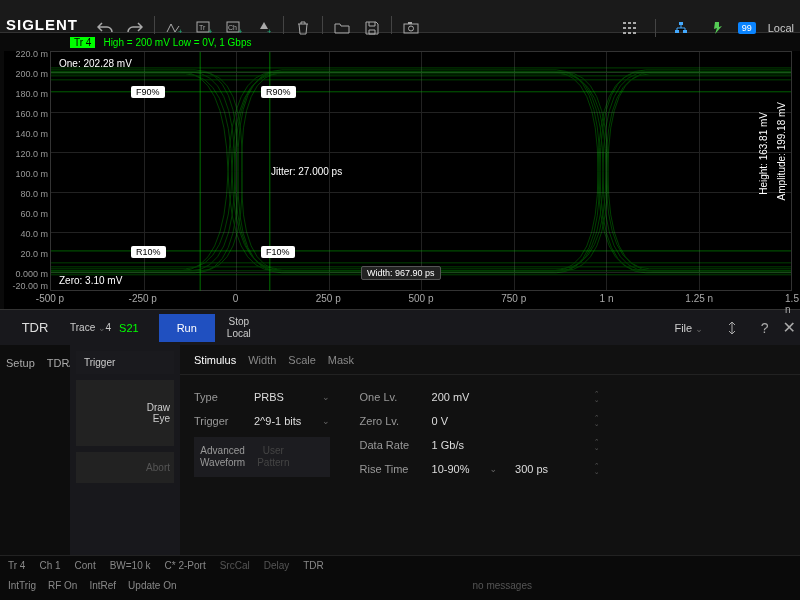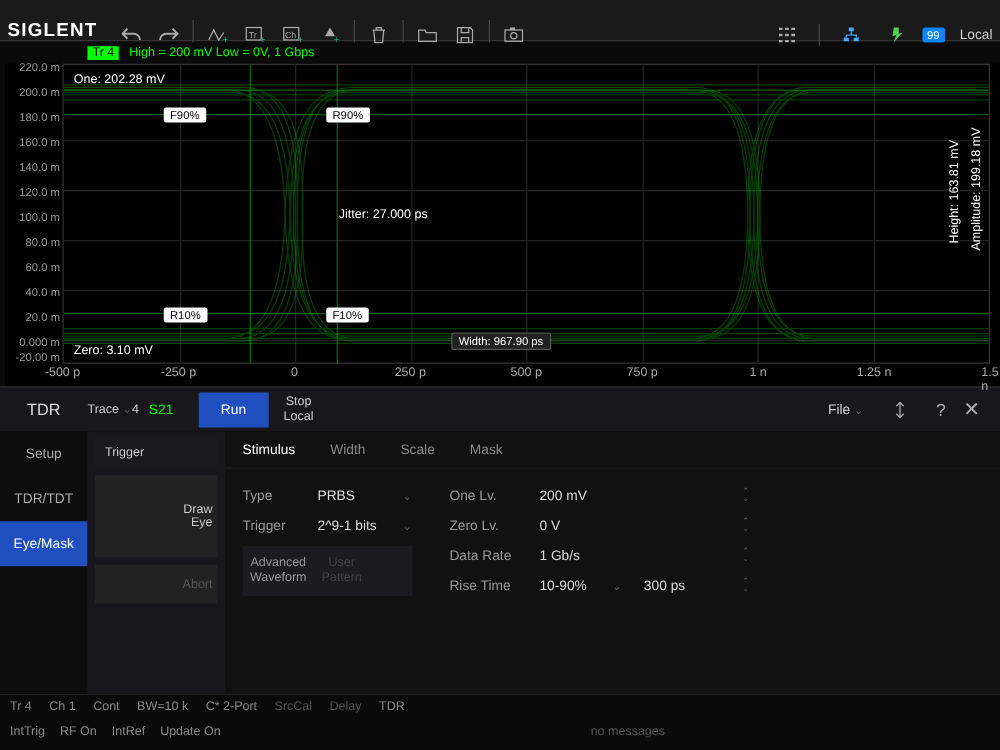--- a/index.html
+++ b/index.html
@@ -25,30 +25,30 @@
 .marker{position:absolute;background:#fff;color:#000;font-size:9px;padding:1px 5px;border-radius:2px}
 .marker.dark{background:#222;color:#fff;border:1px solid #555}
 .annotation{position:absolute;color:#fff;font-size:10px}
 .side-label{position:absolute;right:2px;writing-mode:vertical-rl;transform:rotate(180deg);color:#fff;font-size:10px}
 .ctrl-bar{height:36px;background:#18181c;display:flex;align-items:center;border-top:1px solid #333}
 .tdr-label{width:70px;text-align:center;font-size:13px;color:#ddd}
 .trace-sel{display:flex;flex-direction:row;align-items:center;font-size:10px;color:#ccc;margin-right:8px}
 .s21{color:#0f0;font-size:11px;margin-right:20px}
 .btn-run{background:#2050c0;color:#fff;padding:8px 18px;font-size:11px;cursor:pointer}
 .btn-stop{padding:4px 12px;font-size:10px;color:#ccc;text-align:center;cursor:pointer;line-height:12px}
-.ctrl-right{margin-left:auto;display:flex;align-items:center;gap:14px;padding-right:16px}
+.ctrl-right{margin-left:auto;display:flex;align-items:center;gap:14px;padding-right:4px}
 .panel{height:210px;background:#111;display:flex}
-.left-tabs{width:70px;background:#0d0d0d;display:flex;flex-direction:column}
+.left-tabs{width:70px;background:#0d0d0d;display:flex;flex-direction:row}
 .lt{padding:12px 6px;text-align:center;font-size:11px;color:#aaa;cursor:pointer}
 .lt.active{background:#2050c0;color:#fff}
 .mid-col{width:110px;background:#18181c;display:flex;flex-direction:column;padding:6px;gap:6px}
 .mid-btn{background:#222;padding:10px 4px;text-align:right;font-size:10px;color:#ccc;cursor:pointer}
 .mid-btn.dim{color:#555}
 .right-panel{flex:1;display:flex;flex-direction:column}
-.sub-tabs{height:30px;display:flex;align-items:center;gap:28px;padding-left:14px;border-bottom:1px solid #222}
+.sub-tabs{height:30px;display:flex;align-items:center;gap:12px;padding-left:14px;border-bottom:1px solid #222}
 .st{font-size:11px;color:#888;cursor:pointer}
 .st.active{color:#fff}
 .form{padding:10px 14px;display:flex;gap:30px}
 .form-col{display:flex;flex-direction:column;}
 .form-row{display:flex;align-items:center;gap:8px;font-size:11px;height:24px}
 .form-row .lbl{color:#999;width:52px}
 .form-row .val{color:#ddd;min-width:60px}
 .chev{color:#666;font-size:9px}
 .spinners{display:flex;flex-direction:column;color:#555;font-size:7px;line-height:6px;margin-left:auto}
 .adv-box{background:#1c1c20;padding:8px 6px;display:flex;gap:12px;margin-top:4px}

